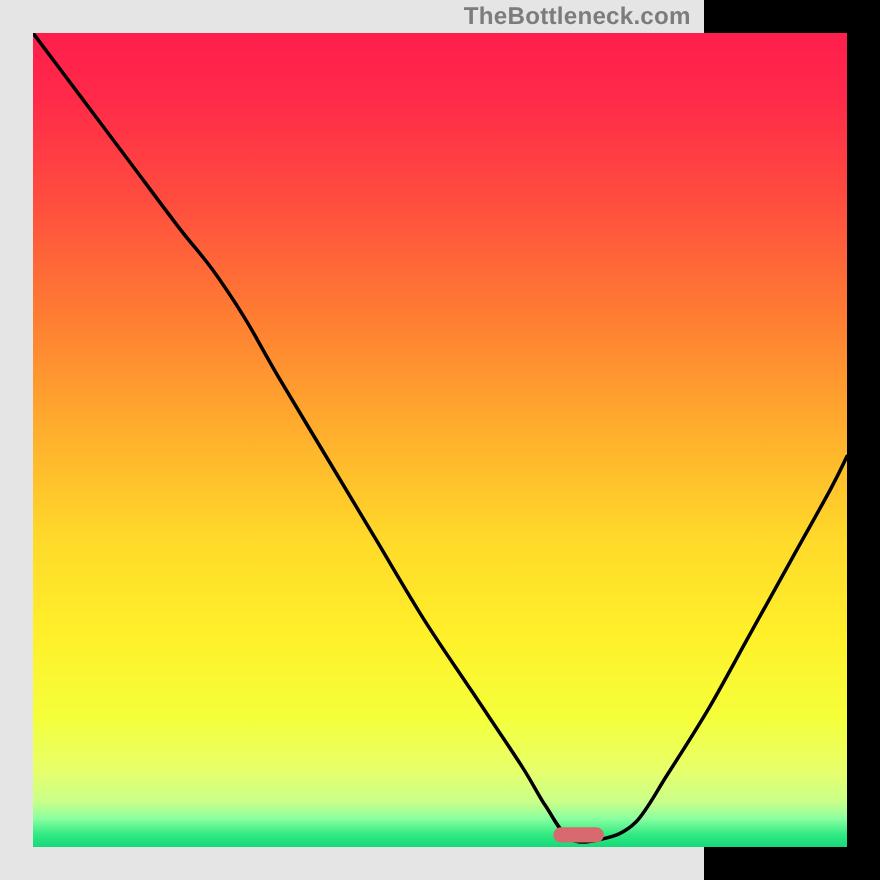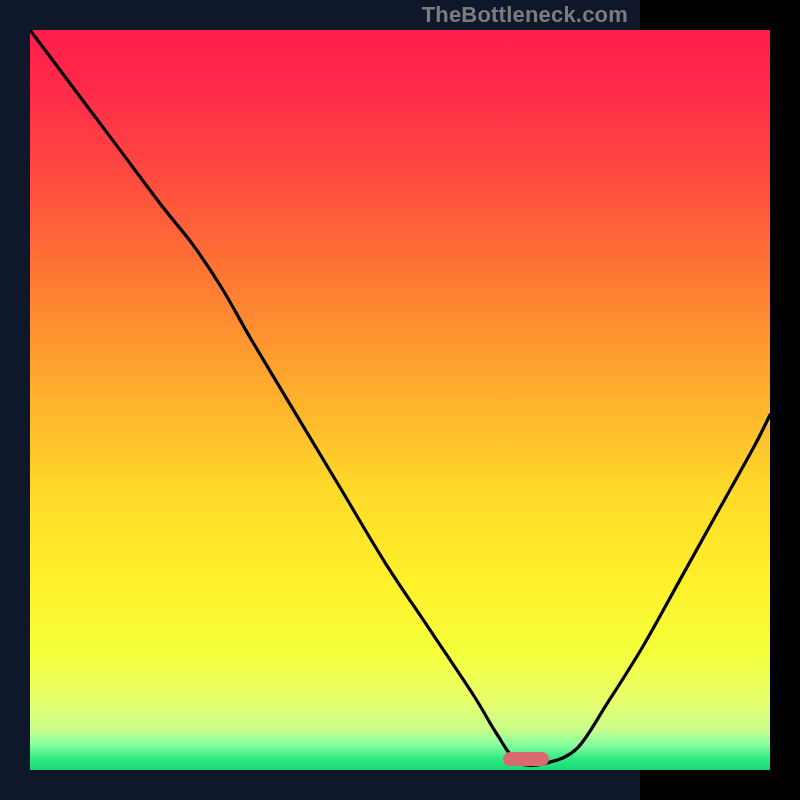--- a/index.html
+++ b/index.html
@@ -10,21 +10,21 @@
     background: #000;
     overflow: hidden;
     font-family: Arial, Helvetica, sans-serif;
   }
   .frame {
     position: absolute;
     left: 0;
     top: 0;
     width: 640px;
     height: 800px;
-    background: #0f172a;
+    background: #e5e5e5;
   }
   .watermark {
     position: absolute;
     top: 2px;
     right: 12px;
     color: #7c7c7c;
     font-size: 22px;
     font-weight: 600;
     letter-spacing: 0.2px;
     user-select: none;

